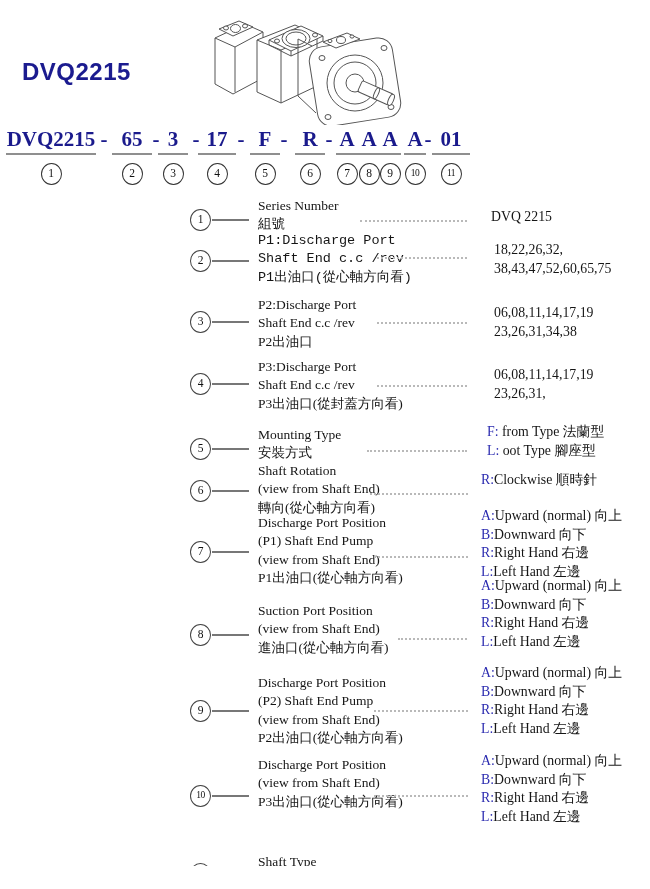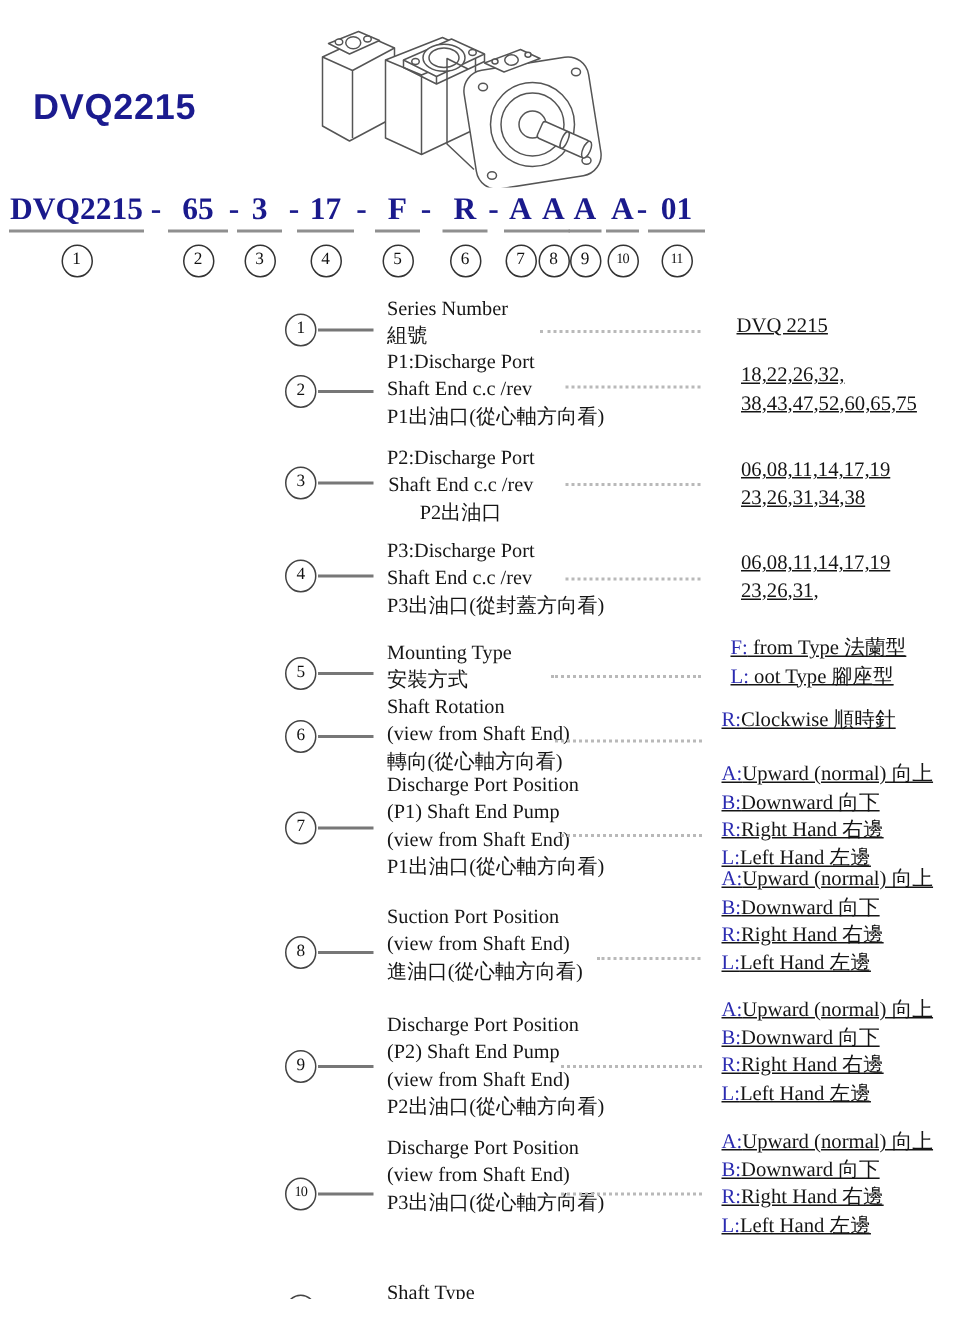--- a/index.html
+++ b/index.html
@@ -18,21 +18,21 @@
   .circ{display:inline-block;width:19px;height:20px;border:1px solid #333;
         border-radius:50%;font-size:11.5px;line-height:19px;margin-top:8px;
         color:#111;text-align:center;}
   .circ.two{font-size:9.5px;letter-spacing:-0.5px;}
   
   .rc{position:absolute;width:19px;height:20px;border:1px solid #444;border-radius:50%;
         font-size:11.5px;line-height:19px;text-align:center;color:#111;}
   .rc.two{font-size:9.5px;letter-spacing:-0.5px;}
   .rline{position:absolute;height:2px;background:#777;width:37px;}
   .labels{position:absolute;font-size:13.5px;line-height:18.3px;white-space:nowrap;}
-  .vals{position:absolute;font-size:13.8px;line-height:18.6px;white-space:nowrap;text-decoration:underline;}
+  .vals{position:absolute;font-size:13.8px;line-height:18.6px;white-space:nowrap;}
   .pre{color:#2b2bb0;}
   .dots{position:absolute;height:0;border-top:2px dotted #b9b9b9;}
   .pump{position:absolute;left:195px;top:0;}
 </style>
 </head>
 <body>
 
 <div class="page">
 
   <div class="page-title">DVQ2215</div>
@@ -111,35 +111,35 @@
           <div>組號</div>
         </div>
         <div class="dots" style="left: 360px; top: 220px; width: 107px;"></div>
         <div class="vals" style="left: 491px; top: 208px;">
           <div>DVQ 2215</div>
         </div>
       </div>
       <div>
         <div class="rc" style="left: 190px; top: 250px;">2</div>
         <div class="rline" style="left: 212px; top: 260px;"></div>
-        <div class="labels" style="left: 258px; top: 232px;">
+        <div class="labels" style="left: 258px; top: 232px; font-family: Liberation Mono, monospace;">
           <div>P1:Discharge Port</div>
           <div>Shaft End c.c /rev</div>
           <div>P1出油口(從心軸方向看)</div>
         </div>
         <div class="dots" style="left: 377px; top: 257px; width: 90px;"></div>
         <div class="vals" style="left: 494px; top: 241px;">
           <div>18,22,26,32,</div>
           <div>38,43,47,52,60,65,75</div>
         </div>
       </div>
       <div>
         <div class="rc" style="left: 190px; top: 311px;">3</div>
         <div class="rline" style="left: 212px; top: 321px;"></div>
-        <div class="labels" style="left: 258px; top: 296px; text-align: center;">
+        <div class="labels" style="left: 258px; top: 296px;">
           <div>P2:Discharge Port</div>
           <div>Shaft End c.c /rev</div>
           <div>P2出油口</div>
         </div>
         <div class="dots" style="left: 377px; top: 322px; width: 90px;"></div>
         <div class="vals" style="left: 494px; top: 304px;">
           <div>06,08,11,14,17,19</div>
           <div>23,26,31,34,38</div>
         </div>
       </div>

